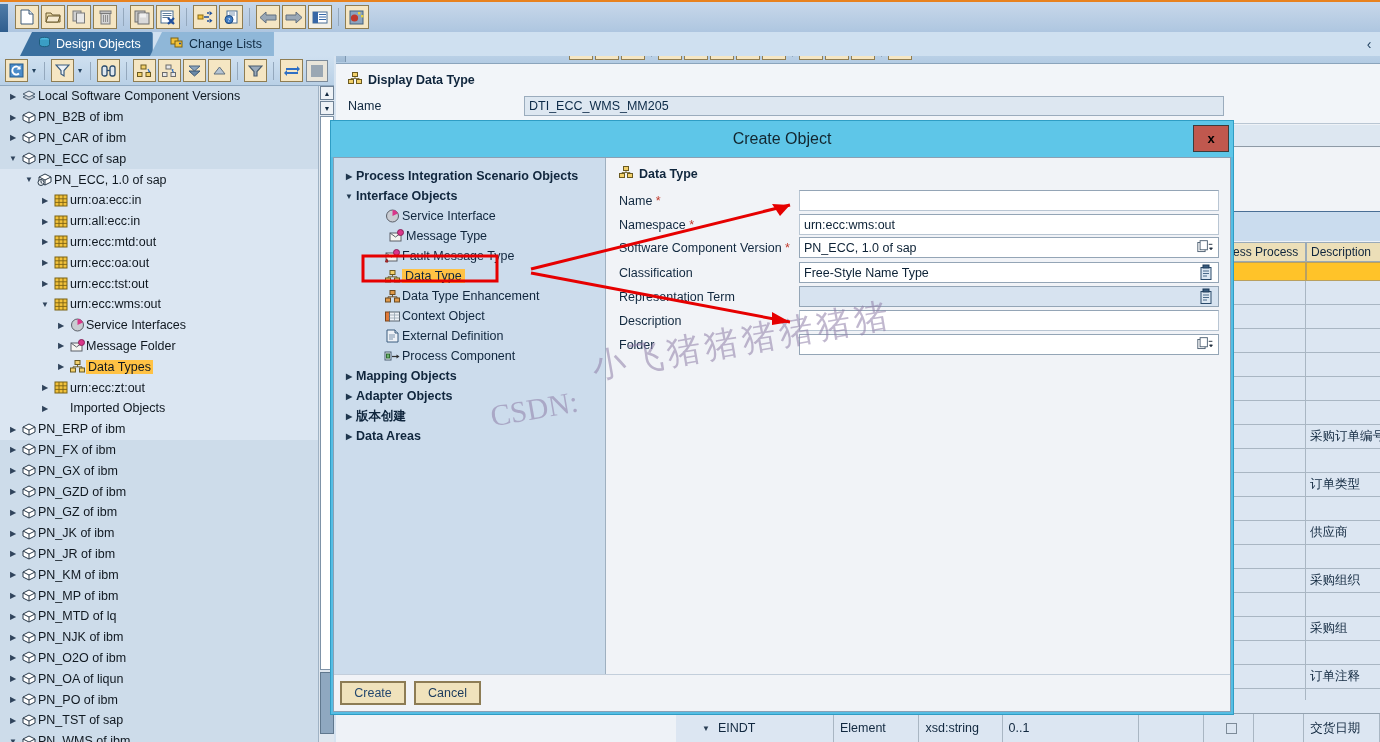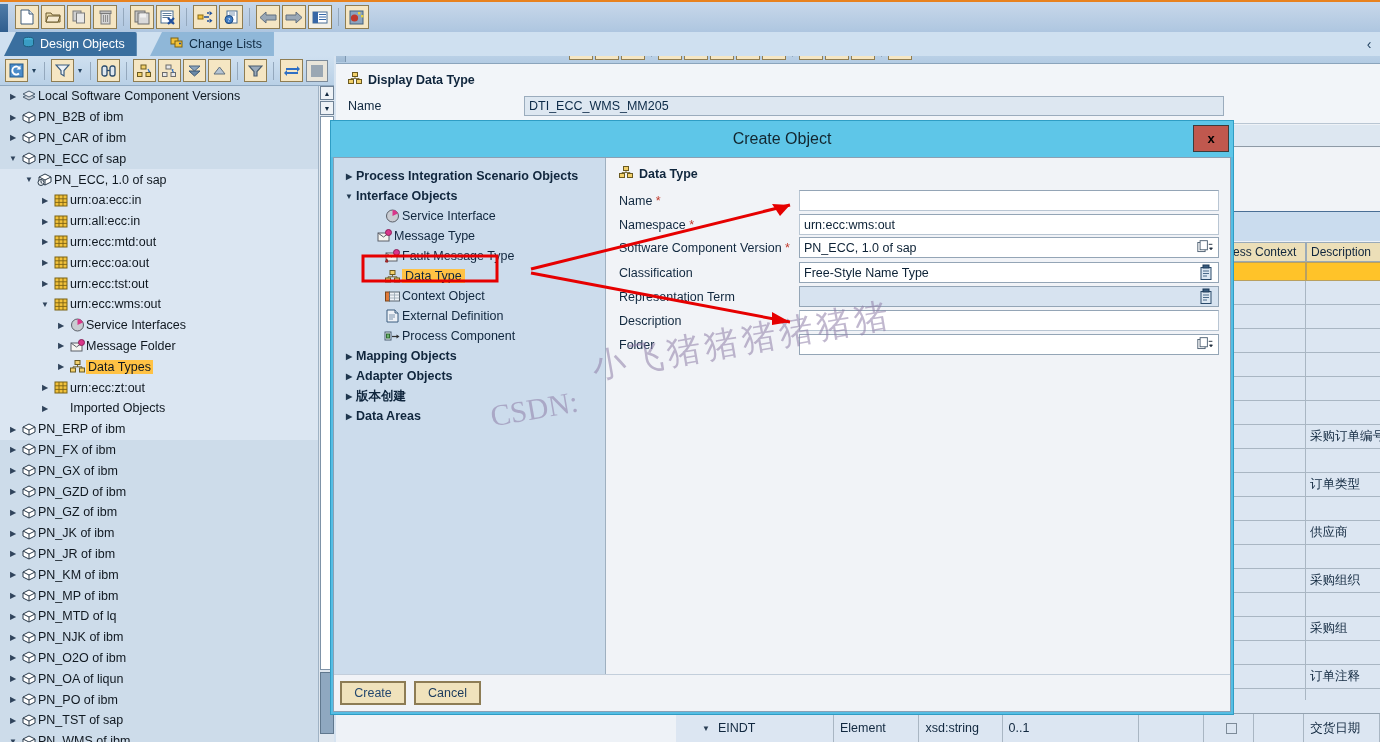--- a/index.html
+++ b/index.html
@@ -38,21 +38,21 @@
     position: absolute; left: 0; top: 32px; width: 1380px; height: 24px;
     background: #cfe0f0;
   }
   .tab {
     position: absolute; top: 0; height: 24px;
     display: flex; align-items: center; gap: 5px;
     padding: 0 12px 0 10px;
     font-size: 12.5px;
   }
   .tab.active {
-    left: 4px; background: #3a6f9f; color: #ffffff;
+    left: 20px; background: #3a6f9f; color: #ffffff;
     border-top-right-radius: 2px;
     clip-path: polygon(12px 0, 100% 0, 100% 100%, 0 100%);
     padding-left: 18px;
   }
   .tab.inactive {
     left: 150px; background: #8fb7d8; color: #102a42;
     clip-path: polygon(12px 0, 100% 0, 100% 100%, 0 100%);
     padding-left: 20px;
   }
   .tab-arrow {
@@ -376,21 +376,21 @@
         <div class="ed-input">DTI_ECC_WMS_MM205</div>
       </div>
 
     </div>
 
     <div class="bg-table">
       <div class="bg-strip" style="top:0;"></div>
       <div class="bg-white" style="top:23px; height:63px;"></div>
       <div class="bg-bluebar" style="top:86px; height:30px; border-top:1px solid #4a6f95;"></div>
 
-      <div class="tbl-head" style="left:892px; top:117px; width:78px;">ess Context</div>
+      <div class="tbl-head" style="left:892px; top:117px; width:78px;">ess Process</div>
       <div class="tbl-head" style="left:970px; top:117px; width:410px;">Description</div>
 
       <div class="tbl-orange" style="left:892px; top:137px; width:78px;"></div>
       <div class="tbl-orange" style="left:970px; top:137px; width:410px;"></div>
 
       <div id="desc-cells">
           <div class="tbl-cell" style="left: 892px; width: 78px; top: 156px;"></div>
           <div class="tbl-cell" style="left: 970px; width: 410px; top: 156px;"></div>
           <div class="tbl-cell" style="left: 892px; width: 78px; top: 180px;"></div>
           <div class="tbl-cell" style="left: 970px; width: 410px; top: 180px;"></div>
@@ -994,21 +994,21 @@
             <div class="d-row" style="padding-left: 34px;">
               <span class="d-tw"></span>
               <span class="d-icon">
                 <svg width="15" height="14" viewBox="0 0 15 14">
                   <circle cx="7.5" cy="7" r="6" fill="#c9ccd2" stroke="#5a5f68"></circle>
                   <path d="M7.5 1a6 6 0 0 1 5.4 3.4L7.5 7z" fill="#d9368a"></path>
                 </svg>
               </span>
               <span class="">Service Interface</span>
             </div>
-            <div class="d-row" style="padding-left: 26px;">
+            <div class="d-row" style="padding-left: 26px; margin-left: 12px;">
               <span class="d-tw"></span>
               <span class="d-icon">
                 <svg width="15" height="14" viewBox="0 0 15 14">
                   <rect x="1" y="4" width="11" height="8" fill="#f5f5f0" stroke="#5a5f68"></rect>
                   <path d="M1 4l5.5 4L12 4" fill="none" stroke="#5a5f68"></path>
                   <circle cx="11.5" cy="3.5" r="3" fill="#d9368a" stroke="#8a2158"></circle>
                 </svg>
               </span>
               <span class="">Message Type</span>
             </div>
@@ -1033,20 +1033,32 @@
                   <rect x="9.5" y="8" width="5" height="4" fill="#f2d06b" stroke="#6b5a20"></rect>
                   <path d="M7.5 4.5v2.3M3 6.8h9M3 6.8v1.2M12 6.8v1.2" stroke="#6b5a20" stroke-width=".9" fill="none"></path>
                 </svg>
               </span>
               <span class="d-hl">Data Type</span>
             </div>
             <div class="d-row" style="padding-left: 34px;">
               <span class="d-tw"></span>
               <span class="d-icon">
                 <svg width="15" height="13" viewBox="0 0 15 13">
+                  <rect x="5" y="0.5" width="5" height="4" fill="#e0994a" stroke="#6b4a20"></rect>
+                  <rect x="0.5" y="8" width="5" height="4" fill="#e0994a" stroke="#6b4a20"></rect>
+                  <rect x="9.5" y="8" width="5" height="4" fill="#e0994a" stroke="#6b4a20"></rect>
+                  <path d="M7.5 4.5v2.3M3 6.8h9M3 6.8v1.2M12 6.8v1.2" stroke="#6b4a20" stroke-width=".9" fill="none"></path>
+                </svg>
+              </span>
+              <span class="">Data Type Enhancement</span>
+            </div>
+            <div class="d-row" style="padding-left: 34px;">
+              <span class="d-tw"></span>
+              <span class="d-icon">
+                <svg width="15" height="13" viewBox="0 0 15 13">
                   <rect x="0.5" y="2" width="4" height="9" fill="#e07a3a" stroke="#7a4418"></rect>
                   <rect x="4.5" y="2" width="10" height="9" fill="#eef2f7" stroke="#5a6670"></rect>
                   <path d="M4.5 5h10M4.5 8h10M9.5 2v9" stroke="#96a3ae" stroke-width=".8"></path>
                 </svg>
               </span>
               <span class="">Context Object</span>
             </div>
             <div class="d-row" style="padding-left: 34px;">
               <span class="d-tw"></span>
               <span class="d-icon">

